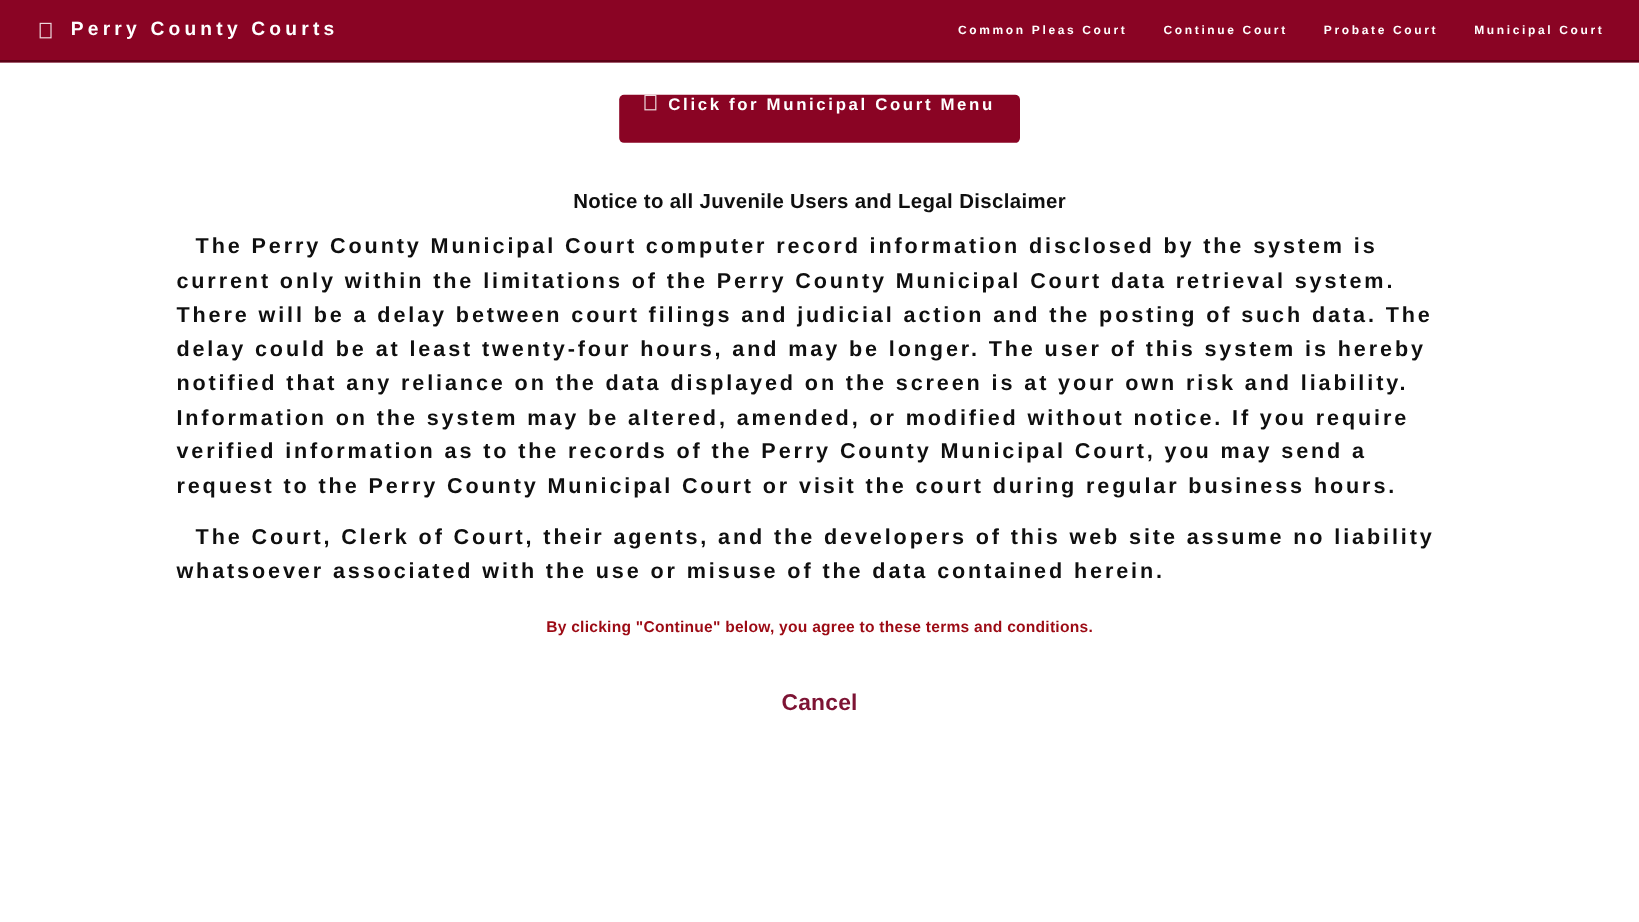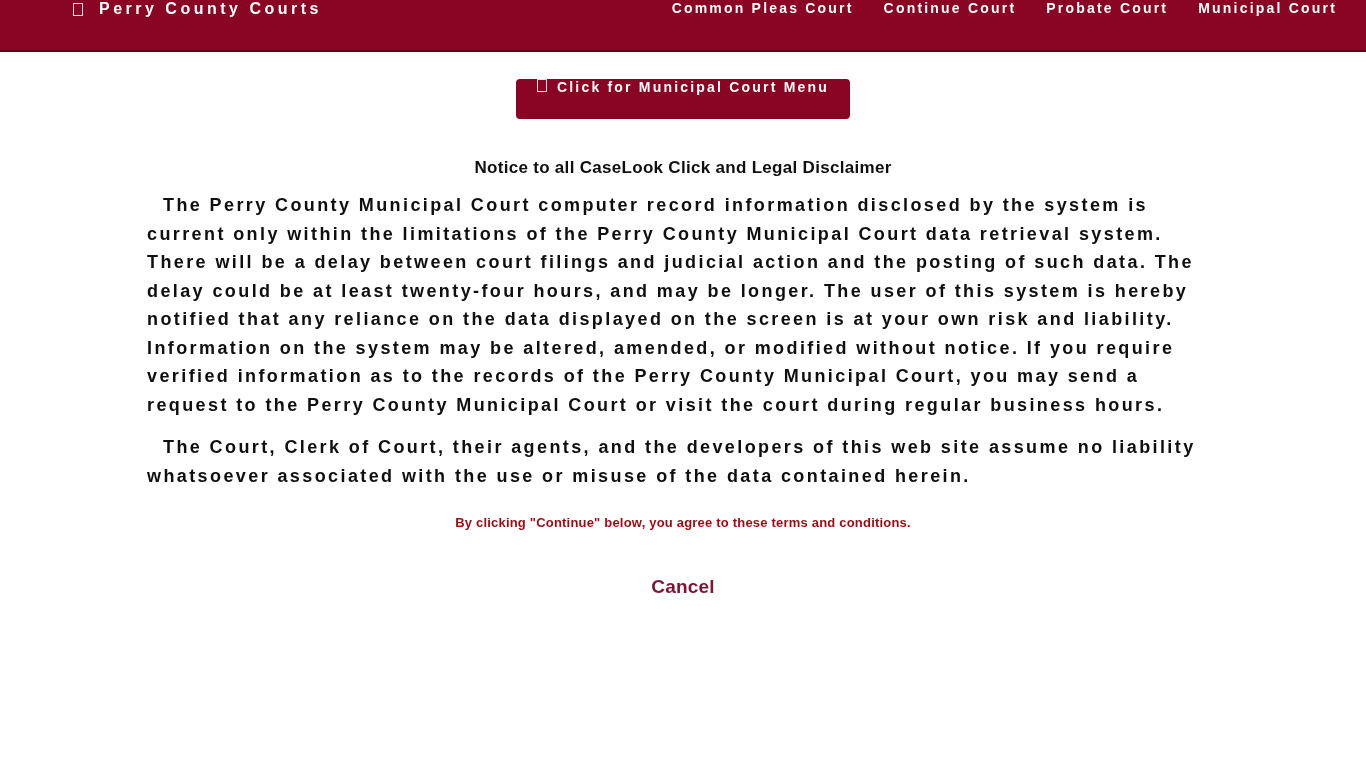--- a/index.html
+++ b/index.html
@@ -11,28 +11,28 @@
     --white:#ffffff;
   }
   *{box-sizing:border-box;margin:0;padding:0;}
   html,body{width:1366px;min-height:768px;background:var(--white);
     font-family:"Liberation Sans","DejaVu Sans",sans-serif;}
 
   
   .topbar{
     height:52px;background:var(--maroon);
     border-bottom:2px solid var(--maroon-border);
-    display:flex;align-items:flex-start;justify-content:space-between;
-    padding:0 29px 0 73px;color:var(--white);
+    display:flex;align-items:center;justify-content:space-between;
+    padding:0 29px 0 33px;color:var(--white);
   }
   .brand{display:flex;align-items:center;gap:16px;cursor:pointer;text-decoration:none;color:var(--white);}
   .brand-title{font-weight:bold;font-size:16px;letter-spacing:3.5px;white-space:nowrap;}
   .tofu{display:inline-block;width:10px;height:13px;border:1px solid rgba(255,255,255,.85);flex:0 0 auto;}
   .topnav{display:flex;align-items:center;gap:30px;}
-  .topnav a{color:var(--white);text-decoration:none;font-weight:bold;font-size:14px;
+  .topnav a{color:var(--white);text-decoration:none;font-weight:bold;font-size:10px;
     letter-spacing:2.2px;white-space:nowrap;}
 
   
   .btn-row{display:flex;justify-content:center;margin-top:27px;}
   .menu-btn{
     display:inline-flex;align-items:flex-start;gap:10px;
     background:var(--maroon);color:var(--white);border:none;border-radius:4px;
     height:40px;padding:0 21px;cursor:pointer;
     font-family:inherit;font-weight:bold;font-size:14px;letter-spacing:2.2px;white-space:nowrap;
   }
@@ -75,21 +75,21 @@
 </header>
 
 <main>
   <div class="btn-row">
     <button class="menu-btn">
       <span class="tofu"></span>
       <span>Click for Municipal Court Menu</span>
     </button>
   </div>
 
-  <h2 class="disclaimer-heading">Notice to all CaseLook Click and Legal Disclaimer</h2>
+  <h2 class="disclaimer-heading">Notice to all Juvenile Users and Legal Disclaimer</h2>
 
   <div class="content">
     <p>The Perry County Municipal Court computer record information disclosed by the system is current only within the limitations of the Perry County Municipal Court data retrieval system. There will be a delay between court filings and judicial action and the posting of such data. The delay could be at least twenty-four hours, and may be longer. The user of this system is hereby notified that any reliance on the data displayed on the screen is at your own risk and liability. Information on the system may be altered, amended, or modified without notice. If you require verified information as to the records of the Perry County Municipal Court, you may send a request to the Perry County Municipal Court or visit the court during regular business hours.</p>
     <p>The Court, Clerk of Court, their agents, and the developers of this web site assume no liability whatsoever associated with the use or misuse of the data contained herein.</p>
 
     <div class="agree-notice">By clicking "Continue" below, you agree to these terms and conditions.</div>
 
     <div class="actions">
       <div class="action-cell">
         <a href="#">Cancel</a>

